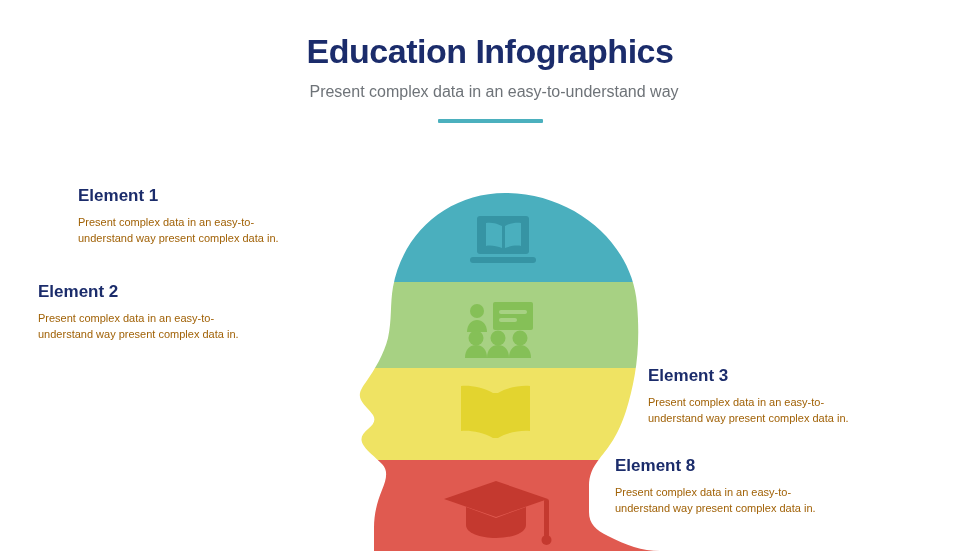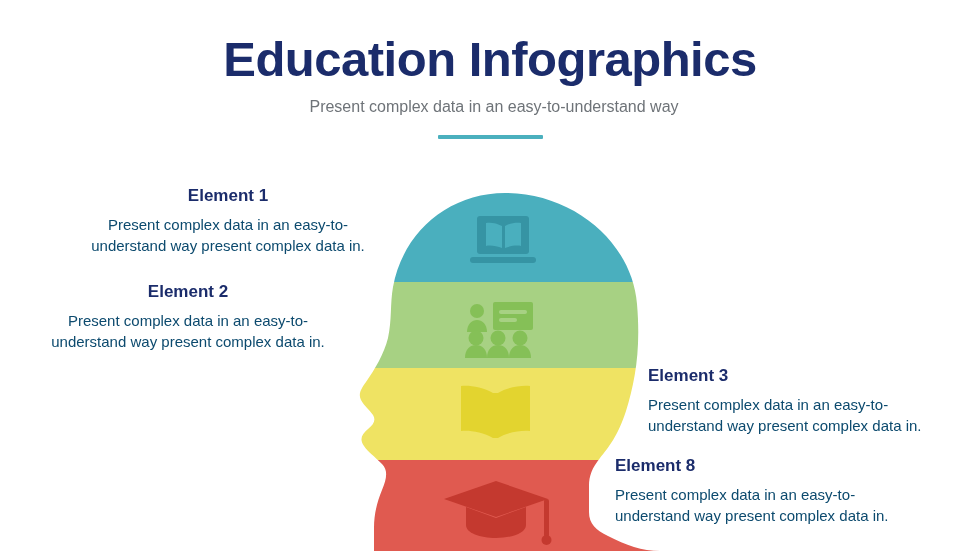--- a/index.html
+++ b/index.html
@@ -24,21 +24,21 @@
 
   
   .header {
     position: absolute;
     left: 0;
     top: 34px;
     width: 980px;
     text-align: center;
   }
   .main-title {
-    font-size: 49px;
+    font-size: 34px;
     font-weight: bold;
     color: #1B2C6B;
     letter-spacing: -0.5px;
     line-height: 1.05;
     margin: 0;
   }
   .subtitle {
     font-size: 16px;
     color: #6E7378;
     margin: 12px 0 0 8px;
@@ -71,28 +71,28 @@
     position: absolute;
   }
   .block-title {
     font-size: 17px;
     font-weight: bold;
     color: #1B2C6B;
     line-height: 1.2;
     margin: 0;
   }
   .block-body {
-    font-size: 15px;
-    color: #0c4a6e;
+    font-size: 11px;
+    color: #a16207;
     line-height: 1.38;
     margin: 9px 0 0 0;
     white-space: pre-line;
   }
   .align-right {
-    text-align: center;
+    text-align: left;
   }
   .align-left {
     text-align: left;
   }
 
   #block-1 { left: 78px;  top: 186px;  width: 300px; }
   #block-2 { left: 38px;  top: 282px;  width: 300px; }
   #block-3 { left: 648px; top: 366px;  width: 310px; }
   #block-4 { left: 615px; top: 456px;  width: 310px; }
 </style>

